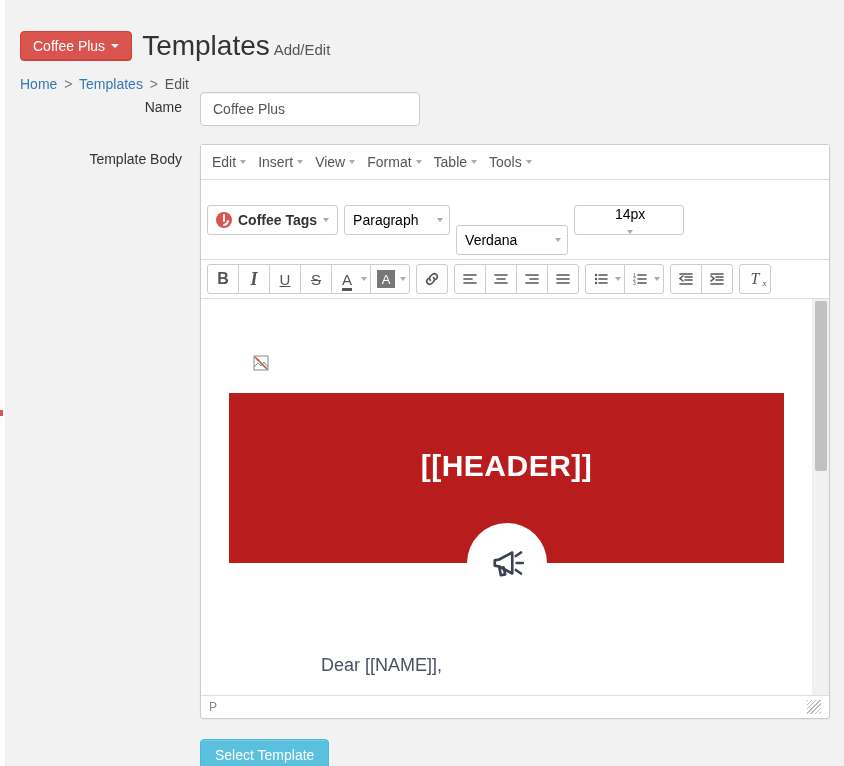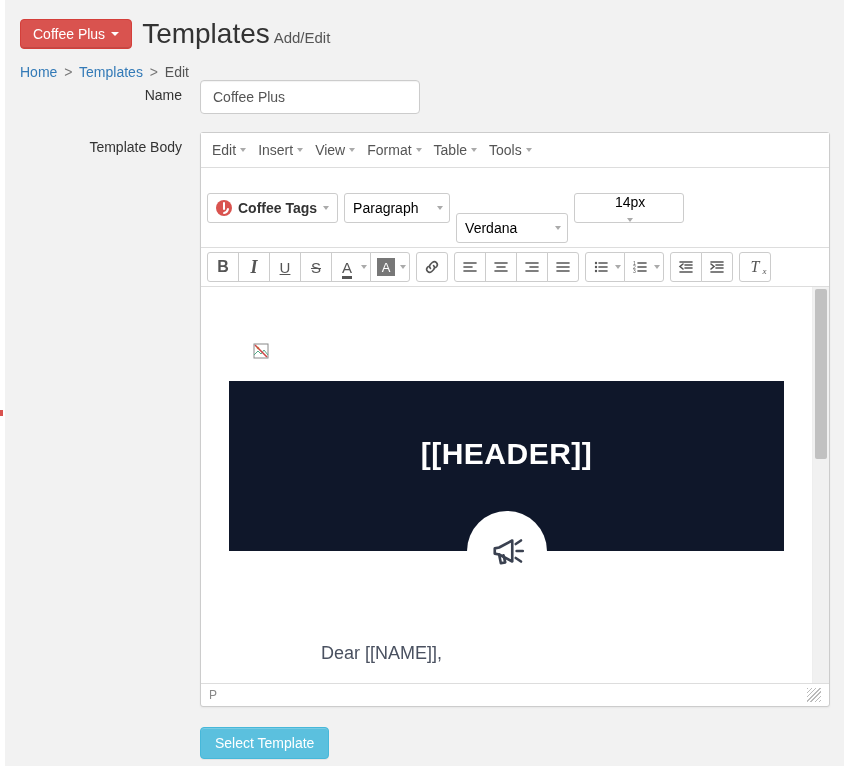--- a/index.html
+++ b/index.html
@@ -16,21 +16,21 @@
     position: relative;
   }
   .left-sliver {
     position: absolute;
     left: 0; top: 0; width: 5px; height: 100%;
     background: #fff;
   }
   .content {
     position: absolute;
     left: 5px; top: 0; right: 0; bottom: 0;
-    padding: 18px 6px 10px 15px;
+    padding: 30px 6px 10px 15px;
   }
   .header-row {
     display: flex;
     align-items: center;
     gap: 10px;
     margin-bottom: 14px;
   }
   .site-btn {
     background: #d9534f;
     border: 1px solid #d43f3a;
@@ -235,21 +235,21 @@
   .broken-img svg { width:16px; height:16px;}
   .company-name {
     flex:1;
     text-align:center;
     color:#4a5160;
     font-size:14px;
     letter-spacing:0.3px;
     font-family: "Segoe UI", Arial, sans-serif;
   }
   .hero {
-    background:#0f172a;
+    background:#b91c1c;
     color:#fff;
     text-align:center;
     padding: 56px 10px 0 10px;
     position:relative;
     height: 170px;
     font-family: "Segoe UI", Arial, sans-serif;
   }
   .hero h2 { font-size: 30px; font-weight: 700; letter-spacing:0.5px;}
   .mega-circle {
     width:80px;height:80px;border-radius:50%;background:#fff;

